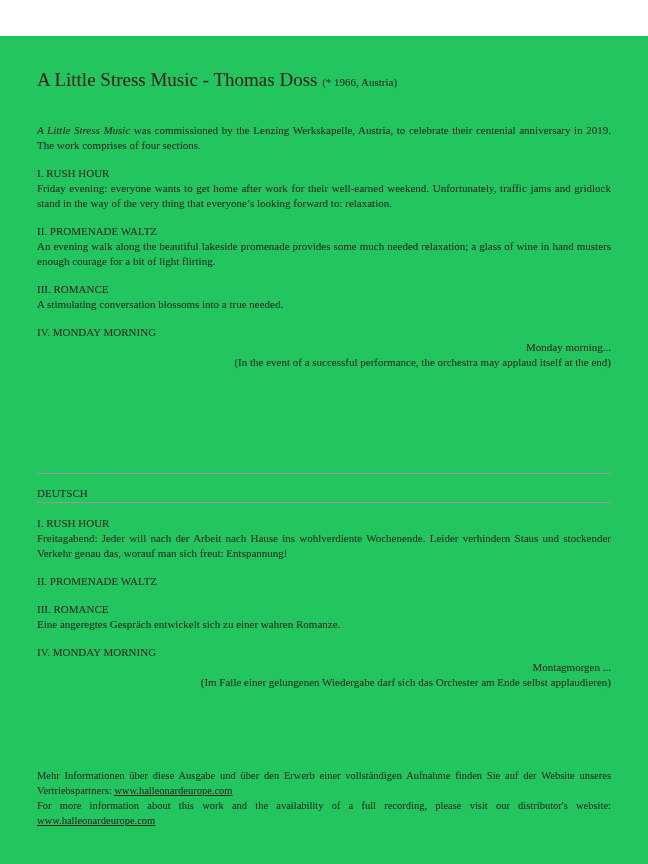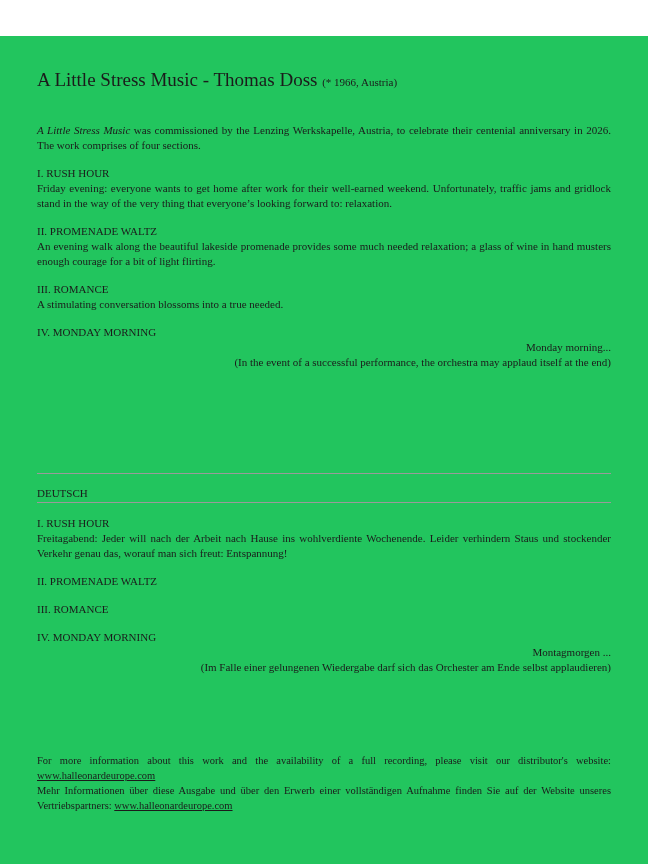--- a/index.html
+++ b/index.html
@@ -41,21 +41,21 @@
 </head>
 <body>
 
 <div class="page">
 
   <h1 class="title-line"><span>A Little Stress Music - Thomas Doss</span>
     <span class="title-note">(* 1966, Austria)</span>
   </h1>
 
   <div class="section-en">
-    <p class="intro"><i>A Little Stress Music</i><span> was commissioned by the Lenzing Werkskapelle, Austria, to celebrate their centenial anniversary in 2026. The work comprises of four sections.</span></p>
+    <p class="intro"><i>A Little Stress Music</i><span> was commissioned by the Lenzing Werkskapelle, Austria, to celebrate their centenial anniversary in 2019. The work comprises of four sections.</span></p>
 
     <div class="movement">
       <p class="movement-heading">I. RUSH HOUR</p>
       <p class="movement-body">Friday evening: everyone wants to get home after work for their well-earned weekend. Unfortunately, traffic jams and gridlock stand in the way of the very thing that everyone’s looking forward to: relaxation.</p>
     </div>
 
     <div class="movement">
       <p class="movement-heading">II. PROMENADE WALTZ</p>
       <p class="movement-body">An evening walk along the beautiful lakeside promenade provides some much needed relaxation; a glass of wine in hand musters enough courage for a bit of light flirting.</p>
     </div>
@@ -82,27 +82,28 @@
       <p class="movement-heading">I. RUSH HOUR</p>
       <p class="movement-body">Freitagabend: Jeder will nach der Arbeit nach Hause ins wohlverdiente Wochenende. Leider verhindern Staus und stockender Verkehr genau das, worauf man sich freut: Entspannung!</p>
     </div>
 
     <div class="movement">
       <p class="movement-heading">II. PROMENADE WALTZ</p>
     </div>
 
     <div class="movement">
       <p class="movement-heading">III. ROMANCE</p>
+      <p class="movement-body">Eine angeregtes Gespräch entwickelt sich zu einer wahren Romanze.</p>
     </div>
 
     <div class="movement">
       <p class="movement-heading">IV. MONDAY MORNING</p>
       <p class="movement-note">Montagmorgen ...</p>
       <p class="movement-note">(Im Falle einer gelungenen Wiedergabe darf sich das Orchester am Ende selbst applaudieren)</p>
     </div>
   </div>
 
   <div class="footer">
+    <p><span>Mehr Informationen über diese Ausgabe und über den Erwerb einer vollständigen Aufnahme finden Sie auf der Website unseres Vertriebspartners: </span><a class="site-link">www.halleonardeurope.com</a></p>
     <p><span>For more information about this work and the availability of a full recording, please visit our distributor's website: </span><a class="site-link">www.halleonardeurope.com</a></p>
-    <p><span>Mehr Informationen über diese Ausgabe und über den Erwerb einer vollständigen Aufnahme finden Sie auf der Website unseres Vertriebspartners: </span><a class="site-link">www.halleonardeurope.com</a></p>
   </div>
 
 </div>
 
 </body></html>

